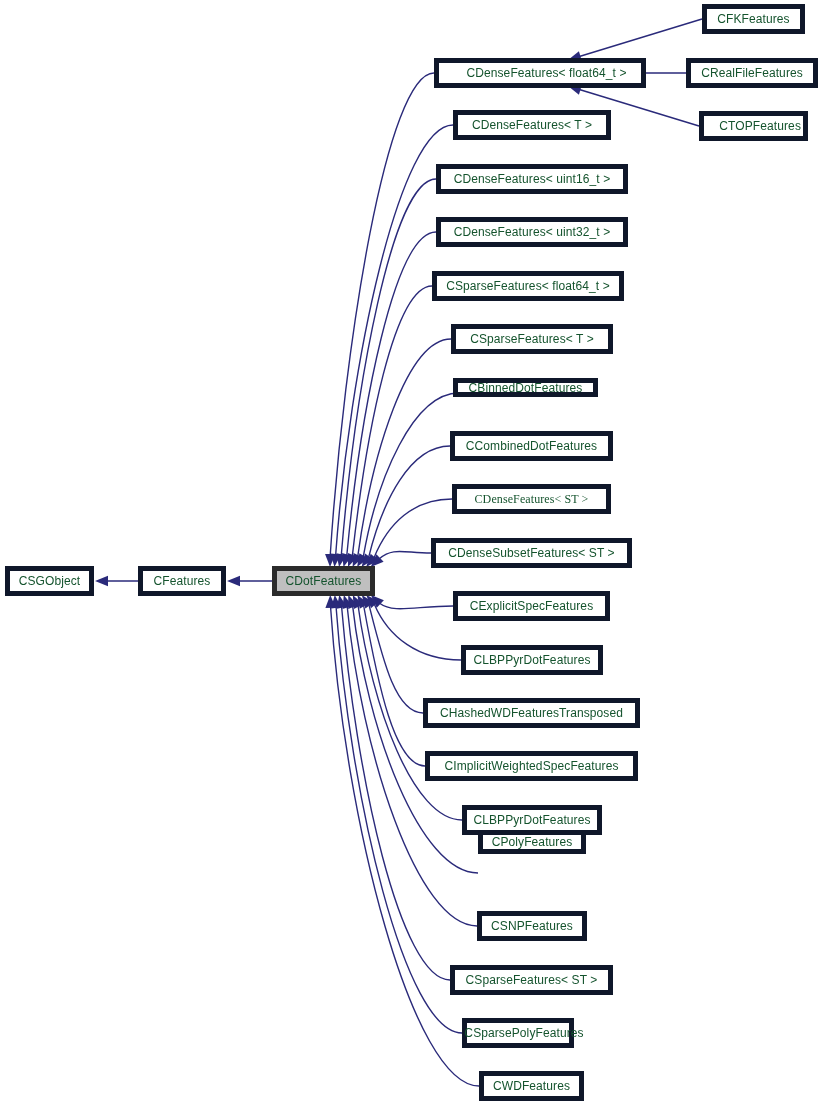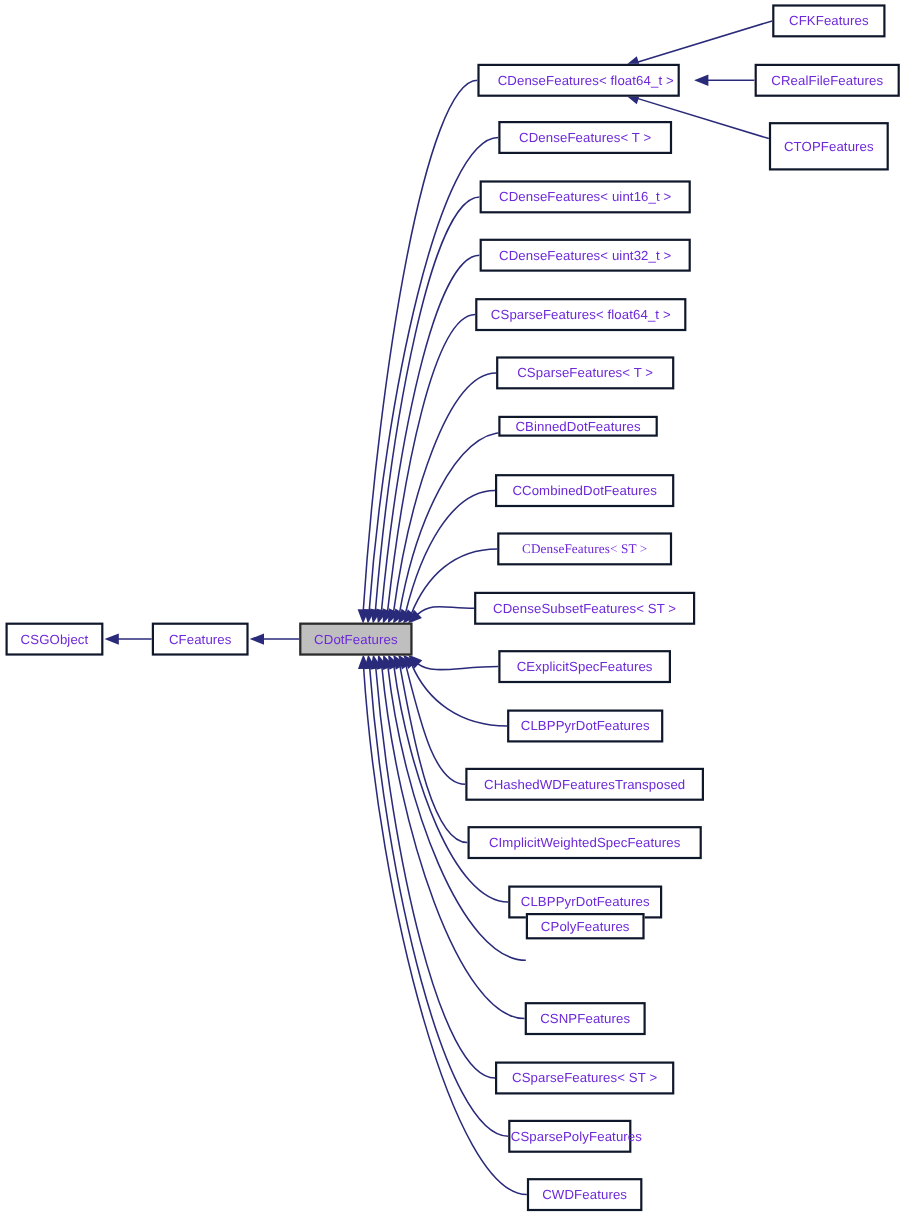--- a/index.html
+++ b/index.html
@@ -21,23 +21,23 @@
     position: absolute;
     left: 0;
     top: 0;
     width: 824px;
     height: 1107px;
     pointer-events: none;
   }
   .node {
     position: absolute;
     box-sizing: border-box;
-    border: 2px solid #0f172a;
+    border: 5px solid #0f172a;
     background: #ffffff;
-    color: #6d28d9;
+    color: #14532d;
     font-size: 12px;
     line-height: 1;
     display: flex;
     align-items: center;
     justify-content: center;
     white-space: nowrap;
     letter-spacing: 0.1px;
   }
   .node.highlight {
     background: #bfbfbf;
@@ -107,21 +107,21 @@
   <div id="node-layer">
       <div class="node" style="left: 5px; top: 566px; width: 89px; height: 30px;">
         <span class="node-label">CSGObject</span>
       </div>
       <div class="node" style="left: 138px; top: 566px; width: 88px; height: 30px;">
         <span class="node-label">CFeatures</span>
       </div>
       <div class="node highlight" style="left: 272px; top: 566px; width: 103px; height: 30px;">
         <span class="node-label">CDotFeatures</span>
       </div>
-      <div class="node" style="left: 434px; top: 58px; width: 184px; height: 30px; padding-left: 13px;">
+      <div class="node" style="left: 434px; top: 58px; width: 212px; height: 30px; padding-left: 13px;">
         <span class="node-label">CDenseFeatures&lt; float64_t &gt;</span>
       </div>
       <div class="node" style="left: 453px; top: 110px; width: 158px; height: 30px;">
         <span class="node-label">CDenseFeatures&lt; T &gt;</span>
       </div>
       <div class="node" style="left: 436px; top: 164px; width: 192px; height: 30px;">
         <span class="node-label">CDenseFeatures&lt; uint16_t &gt;</span>
       </div>
       <div class="node" style="left: 436px; top: 217px; width: 192px; height: 30px;">
         <span class="node-label">CDenseFeatures&lt; uint32_t &gt;</span>
@@ -173,17 +173,17 @@
       </div>
       <div class="node" style="left: 479px; top: 1071px; width: 105px; height: 30px;">
         <span class="node-label">CWDFeatures</span>
       </div>
       <div class="node" style="left: 702px; top: 4px; width: 103px; height: 30px;">
         <span class="node-label">CFKFeatures</span>
       </div>
       <div class="node" style="left: 686px; top: 58px; width: 132px; height: 30px;">
         <span class="node-label">CRealFileFeatures</span>
       </div>
-      <div class="node" style="left: 699px; top: 111px; width: 109px; height: 44px;">
+      <div class="node" style="left: 699px; top: 111px; width: 109px; height: 30px; justify-content: flex-end;">
         <span class="node-label">CTOPFeatures</span>
       </div>
     </div>
 </div>
 
 </body></html>

